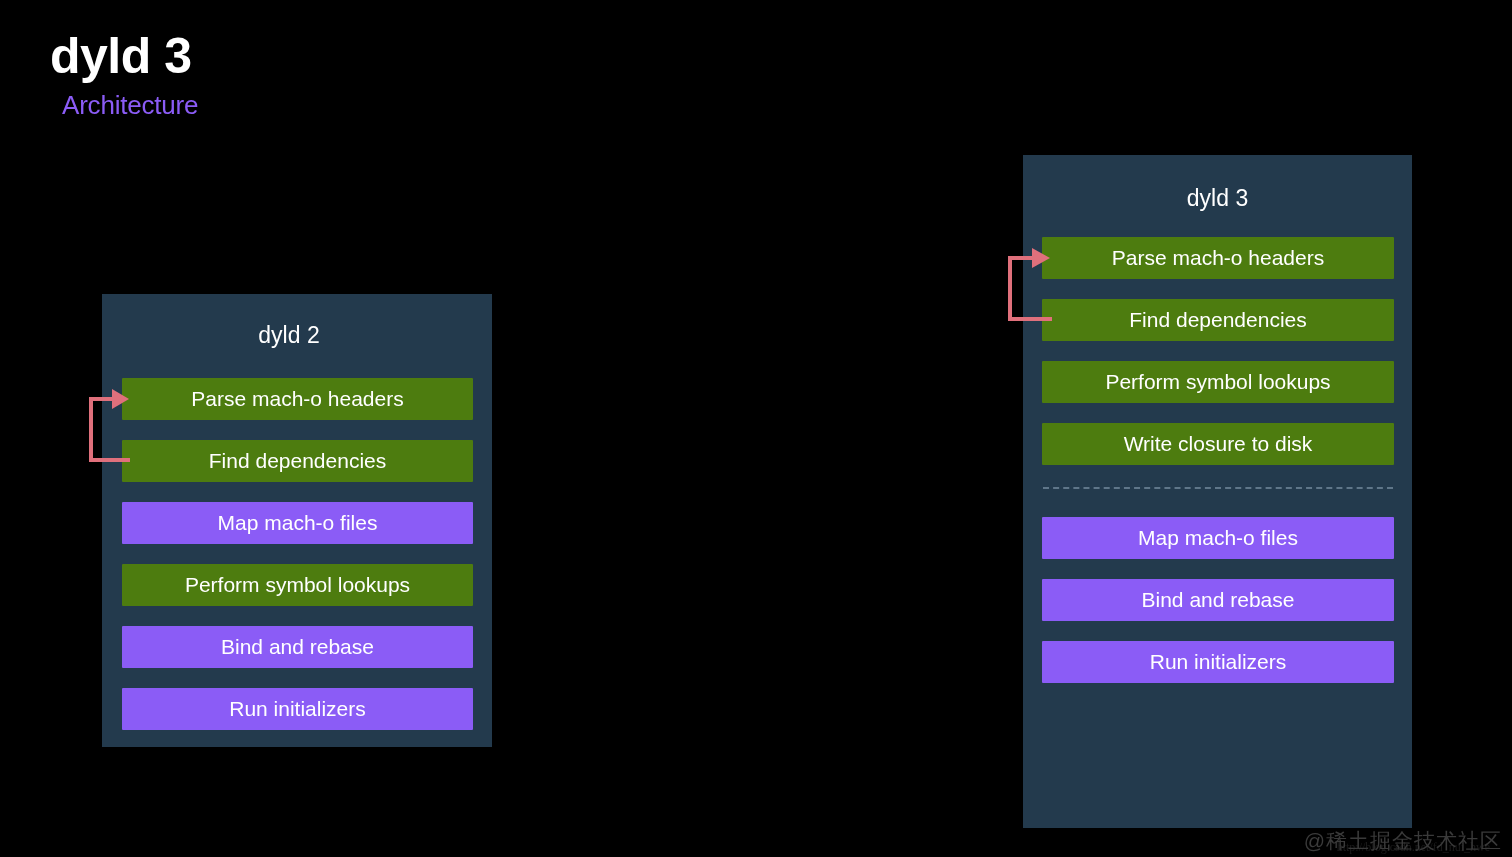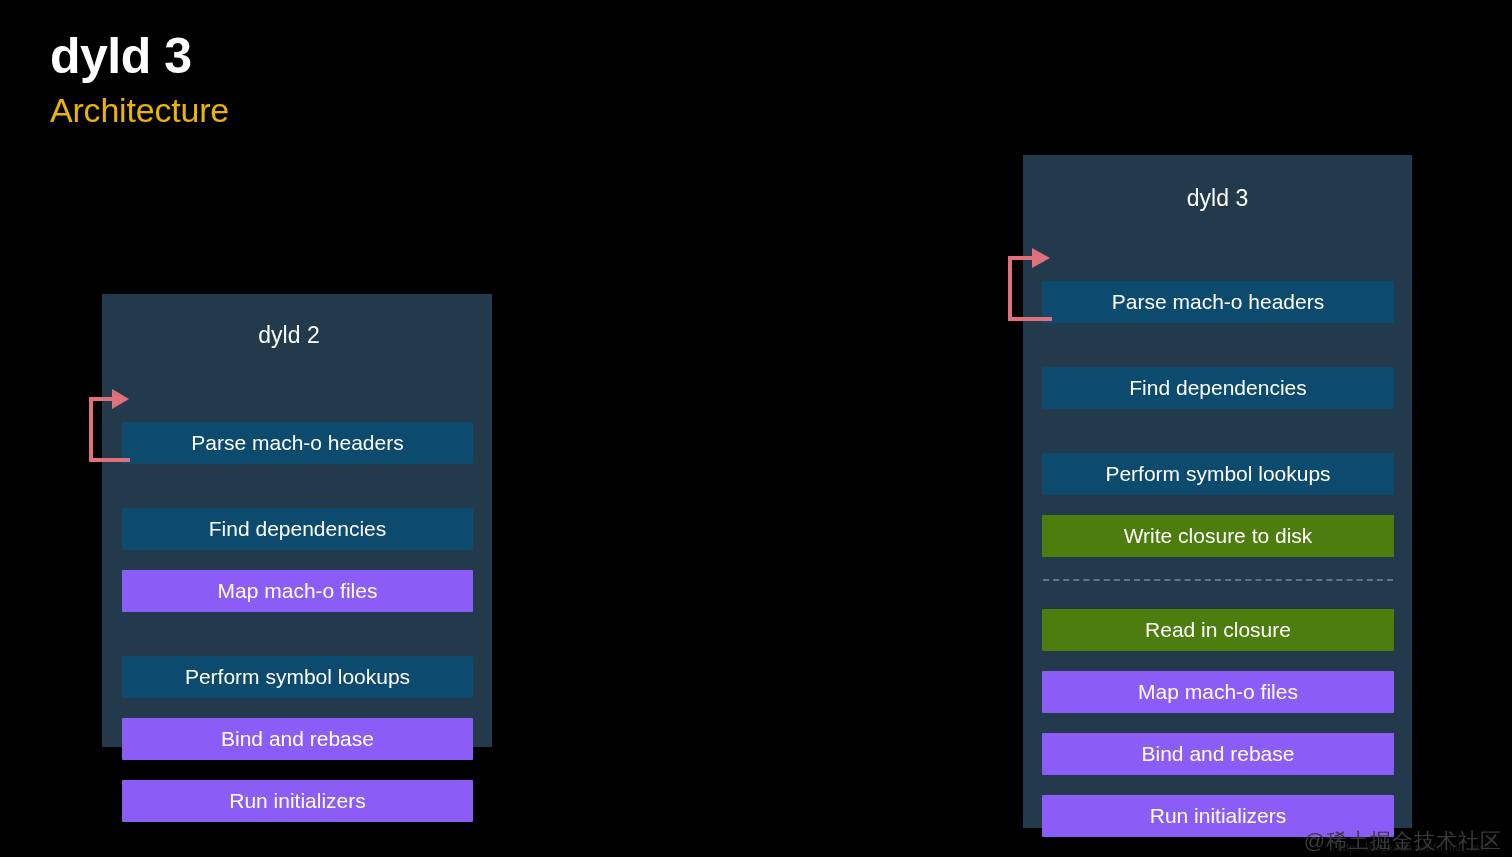--- a/index.html
+++ b/index.html
@@ -24,25 +24,25 @@
   }
   #slide-title {
     font-size: 50px;
     font-weight: bold;
     color: #ffffff;
     line-height: 1.12;
     letter-spacing: -0.5px;
     margin: 0;
   }
   #slide-subtitle {
-    font-size: 34px;
+    font-size: 26px;
     font-weight: normal;
-    color: #eab308;
+    color: #8b5cf6;
     line-height: 1.2;
-    margin: 6px 0 0 0;
+    margin: 6px 0 0 12px;
     letter-spacing: -0.2px;
   }
 
   
   .panel {
     position: absolute;
     background: #233a4d;
     box-sizing: border-box;
   }
   .panel-title {
@@ -58,21 +58,21 @@
   }
   .step {
     height: 42px;
     line-height: 42px;
     text-align: center;
     color: #ffffff;
     font-size: 21px;
     box-sizing: border-box;
     border-radius: 1px;
   }
-  .step.red   { background: #0c4a6e; margin-top: 44px; }
+  .step.red   { background: #4d7c0f; }
   .step.blue  { background: #8b5cf6; }
   .step.green { background: #4d7c0f; }
 
   .divider {
     height: 0;
     border-top: 2px dashed #5f7689;
   }
 
   
   #panel-dyld2 {
@@ -151,21 +151,20 @@
 </svg>
 
 <div class="panel" id="panel-dyld3">
   <div class="panel-title">dyld 3</div>
   <div class="stack">
     <div class="step red">Parse mach-o headers</div>
     <div class="step red">Find dependencies</div>
     <div class="step red">Perform symbol lookups</div>
     <div class="step green">Write closure to disk</div>
     <div class="divider"></div>
-    <div class="step green">Read in closure</div>
     <div class="step blue">Map mach-o files</div>
     <div class="step blue">Bind and rebase</div>
     <div class="step blue">Run initializers</div>
   </div>
 </div>
 
 <svg class="loop-arrow" style="left:1000px; top:243px;" width="54" height="92" viewBox="0 0 54 92">
   <path d="M 50 76 L 10 76 L 10 15 L 34 15" fill="none" stroke="#e0707c" stroke-width="4" stroke-linecap="square" stroke-linejoin="miter"></path>
   <polygon points="32,5 50,15 32,25" fill="#e0707c"></polygon>
 </svg>

